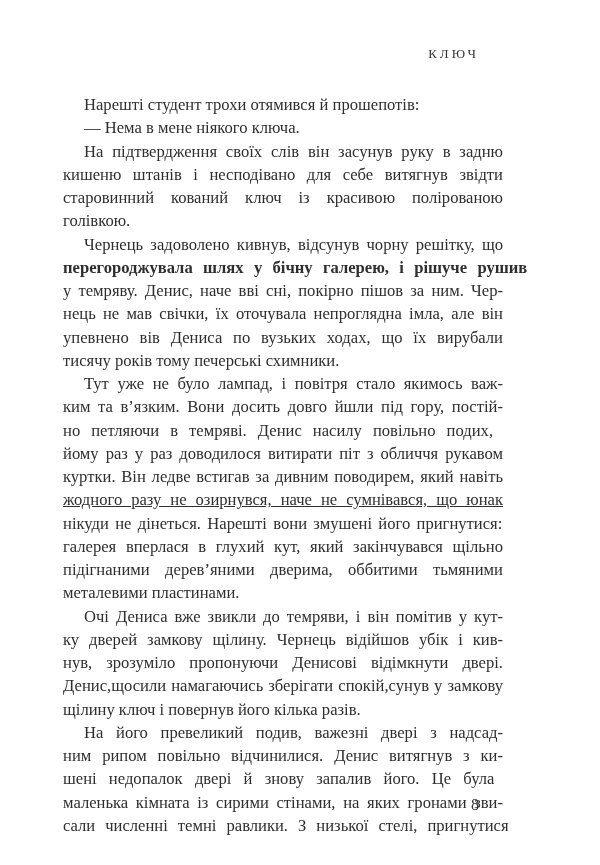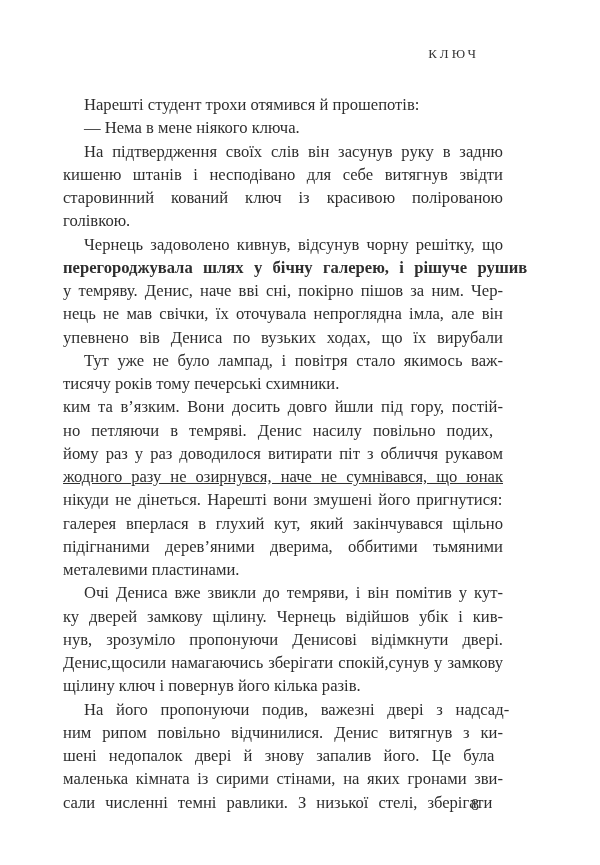--- a/index.html
+++ b/index.html
@@ -69,36 +69,37 @@
       <span class="line indent last" style="display: block;">— Нема в мене ніякого ключа.</span>
       <span class="line indent" style="word-spacing: 4.69922px; text-align-last: left;">На підтвердження своїх слів він засунув руку в задню</span>
       <span class="line" style="word-spacing: 7.35268px; text-align-last: left;">кишеню штанів і несподівано для себе витягнув звідти</span>
       <span class="line" style="word-spacing: 12.8187px; text-align-last: left;">старовинний кований ключ із красивою полірованою</span>
       <span class="line last" style="display: block;">голівкою.</span>
       <span class="line indent" style="word-spacing: 3.04948px; text-align-last: left;">Чернець задоволено кивнув, відсунув чорну решітку, що</span>
       <span class="line" style="word-spacing: 6.15179px; text-align-last: left; font-weight: bold;">перегороджувала шлях у бічну галерею, і рішуче рушив</span>
       <span class="line" style="word-spacing: 3.03437px; text-align-last: left;">у темряву. Денис, наче вві сні, покірно пішов за ним. Чер-</span>
       <span class="line" style="word-spacing: 3.10069px; text-align-last: left;">нець не мав свічки, їх оточувала непроглядна імла, але він</span>
       <span class="line" style="word-spacing: 6.66797px; text-align-last: left;">упевнено вів Дениса по вузьких ходах, що їх вирубали</span>
+      <span class="line last" style="display: block;">тисячу років тому печерські схимники.</span>
       <span class="line indent" style="word-spacing: 4.41146px; text-align-last: left;">Тут уже не було лампад, і повітря стало якимось важ-</span>
-      <span class="line last" style="display: block;">тисячу років тому печерські схимники.</span>
       <span class="line" style="word-spacing: 3.45833px; text-align-last: left;">ким та в’язким. Вони досить довго йшли під гору, постій-</span>
       <span class="line" style="word-spacing: 6.87946px; text-align-last: left;">но петляючи в темряві. Денис насилу повільно подих,</span>
       <span class="line" style="word-spacing: 2.84549px; text-align-last: left;">йому раз у раз доводилося витирати піт з обличчя рукавом</span>
+      <span class="line" style="word-spacing: 1.60352px; text-align-last: left;">куртки. Він ледве встигав за дивним поводирем, який навіть</span>
       <span class="line" style="word-spacing: 4.8418px; text-align-last: left; text-decoration: underline;">жодного разу не озирнувся, наче не сумнівався, що юнак</span>
       <span class="line" style="word-spacing: 2.14955px; text-align-last: left;">нікуди не дінеться. Нарешті вони змушені його пригнутися:</span>
       <span class="line" style="word-spacing: 5.49777px; text-align-last: left;">галерея вперлася в глухий кут, який закінчувався щільно</span>
       <span class="line" style="word-spacing: 11.1914px; text-align-last: left;">підігнаними дерев’яними дверима, оббитими тьмяними</span>
       <span class="line last" style="display: block;">металевими пластинами.</span>
       <span class="line indent" style="word-spacing: 2.87969px; text-align-last: left;">Очі Дениса вже звикли до темряви, і він помітив у кут-</span>
       <span class="line" style="word-spacing: 5.79297px; text-align-last: left;">ку дверей замкову щілину. Чернець відійшов убік і кив-</span>
       <span class="line" style="word-spacing: 9.88438px; text-align-last: left;">нув, зрозуміло пропонуючи Денисові відімкнути двері.</span>
       <span class="line" style="word-spacing: 0.9375px; text-align-last: left;">Денис,щосили намагаючись зберігати спокій,сунув у замкову</span>
       <span class="line last" style="display: block;">щілину ключ і повернув його кілька разів.</span>
-      <span class="line indent" style="word-spacing: 8.52455px; text-align-last: left;">На його пропонуючи подив, важезні двері з надсад-</span>
+      <span class="line indent" style="word-spacing: 8.52455px; text-align-last: left;">На його превеликий подив, важезні двері з надсад-</span>
       <span class="line" style="word-spacing: 6.72768px; text-align-last: left;">ним рипом повільно відчинилися. Денис витягнув з ки-</span>
       <span class="line" style="word-spacing: 8.07812px; text-align-last: left;">шені недопалок двері й знову запалив його. Це була</span>
       <span class="line" style="word-spacing: 3.49023px; text-align-last: left;">маленька кімната із сирими стінами, на яких гронами зви-</span>
-      <span class="line" style="word-spacing: 5.86384px; text-align-last: left;">сали численні темні равлики. З низької стелі, зберігати</span>
+      <span class="line" style="word-spacing: 5.86384px; text-align-last: left;">сали численні темні равлики. З низької стелі, пригнутися</span>
     </div>
 
   <div class="page-number">8</div>
 </div>
 
 </body></html>

